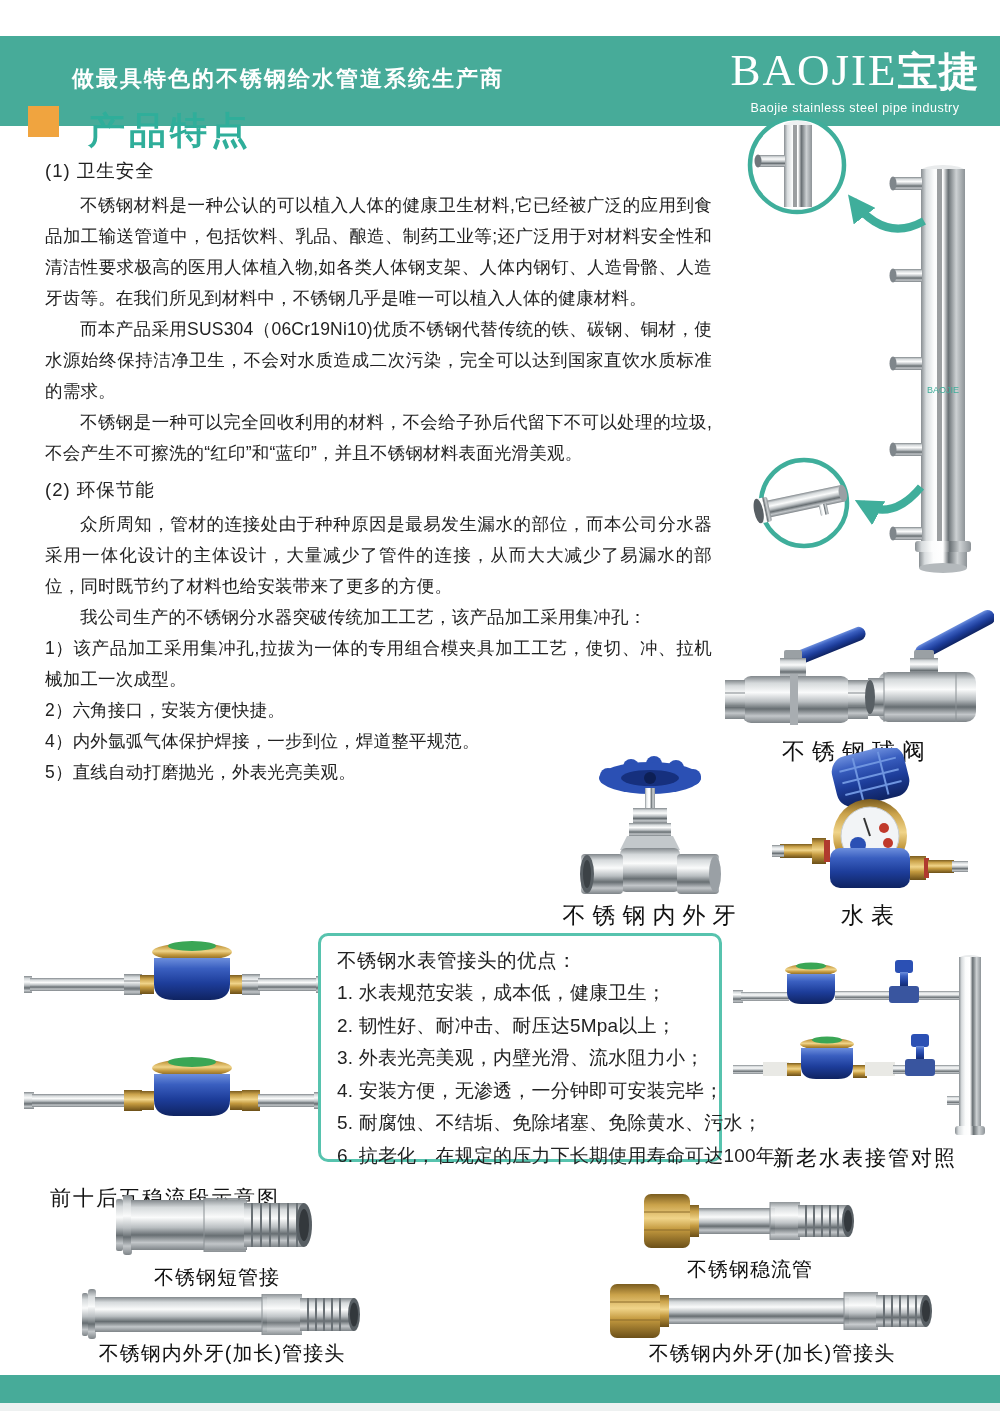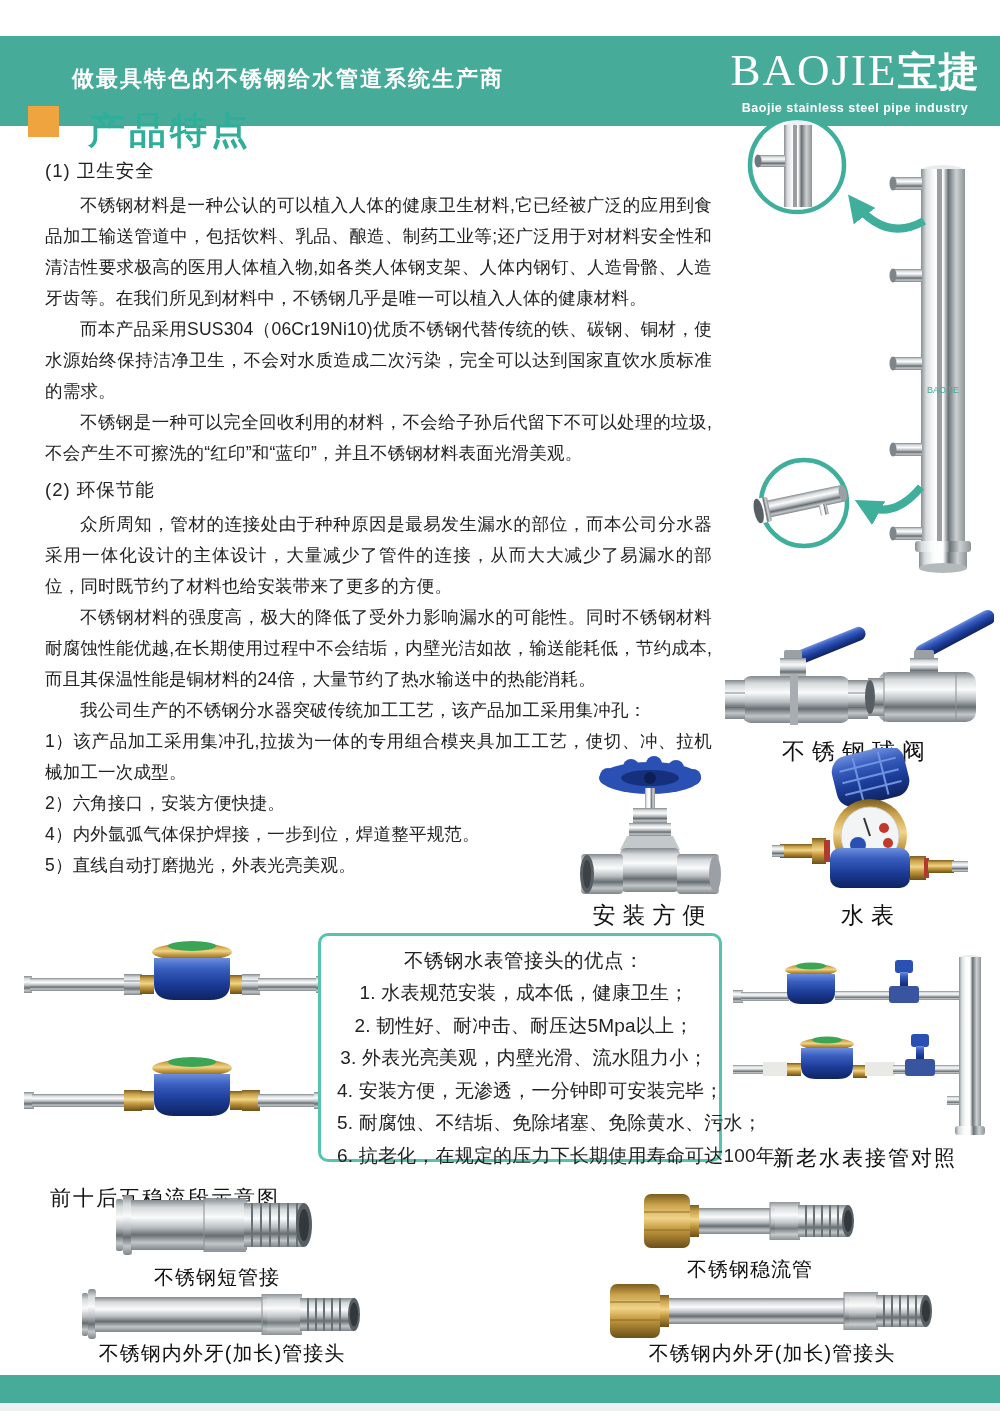--- a/index.html
+++ b/index.html
@@ -11,21 +11,21 @@
   body{font-family:"Liberation Sans","DejaVu Sans",sans-serif;color:var(--ink);}
   .page{position:relative;width:1000px;height:1411px;background:#fff;overflow:hidden;margin:0 auto;}
 
   
   .header{position:absolute;left:0;top:0;width:1000px;height:90px;background:var(--teal);margin-top:36px;}
   .slogan{position:absolute;left:72px;top:28px;color:#fff;font-size:22px;font-weight:bold;letter-spacing:2px;}
   .logo{position:absolute;right:20px;top:8px;width:250px;text-align:center;color:#fff;}
   .logo-line{display:flex;align-items:baseline;justify-content:center;}
   .logo-en{font-family:"Liberation Serif","DejaVu Serif",serif;font-size:45px;letter-spacing:2px;font-weight:400;}
   .logo-cn{font-size:40px;font-weight:bold;letter-spacing:1px;}
-  .logo-sub{font-size:12.5px;font-weight:bold;letter-spacing:.5px;margin-top:2px;}
+  .logo-sub{font-size:12.5px;font-weight:normal;letter-spacing:.5px;margin-top:2px;}
 
   
   .title-row{position:absolute;left:28px;top:106px;display:flex;}
   .title-square{width:31px;height:31px;background:var(--orange);display:inline-block;}
   .page-title{color:var(--title-teal);font-size:37px;font-weight:bold;letter-spacing:4px;margin-left:29px;}
 
   
   .content{position:absolute;left:45px;top:150px;width:667px;font-size:17.5px;line-height:31px;letter-spacing:.2px;text-align:justify;}
   .sec-h{font-size:18.5px;margin:5px 0 4px 0;letter-spacing:1px;text-align:left;}
   .para{text-indent:2em;}
@@ -53,21 +53,21 @@
   .cap-gate{left:560px;top:900px;width:185px;font-size:23px;letter-spacing:7px;}
   .cap-meter{left:772px;top:900px;width:198px;font-size:23px;letter-spacing:7px;}
   .cap-flow{left:20px;top:1184px;width:290px;font-size:21px;letter-spacing:2px;}
   .cap-comp{left:728px;top:1144px;width:274px;font-size:21px;letter-spacing:2px;}
   .cap-short{left:88px;top:1264px;width:258px;font-size:20px;letter-spacing:1px;}
   .cap-longL{left:58px;top:1340px;width:328px;font-size:20px;letter-spacing:1px;}
   .cap-stable{left:640px;top:1256px;width:220px;font-size:20px;letter-spacing:1px;}
   .cap-longR{left:598px;top:1340px;width:348px;font-size:20px;letter-spacing:1px;}
 
   
-  .adv-box{position:absolute;left:318px;top:933px;width:404px;height:229px;border:3px solid var(--box-border);border-radius:10px;background:#fff;padding:11px 8px 16px 16px;text-align:center;}
+  .adv-box{position:absolute;left:318px;top:933px;width:404px;height:229px;border:3px solid var(--box-border);border-radius:10px;background:#fff;padding:11px 8px 16px 16px;}
   .adv-title{font-size:19.5px;letter-spacing:.5px;margin-bottom:3px;}
   .adv-item{font-size:19px;line-height:32.5px;letter-spacing:.2px;white-space:nowrap;}
 
   
   .footer-bar{position:absolute;left:0;top:1375px;width:1000px;height:28px;background:var(--teal);}
   .footer-strip{position:absolute;left:0;top:1403px;width:1000px;height:8px;background:#eef1f1;}
 </style>
 </head>
 <body>
 
@@ -128,21 +128,20 @@
     <span class="page-title">产品特点</span>
   </div>
 
   <div class="content">
     <div class="sec-h">(1) 卫生安全</div>
     <p class="para">不锈钢材料是一种公认的可以植入人体的健康卫生材料,它已经被广泛的应用到食品加工输送管道中，包括饮料、乳品、酿造、制药工业等;还广泛用于对材料安全性和清洁性要求极高的医用人体植入物,如各类人体钢支架、人体内钢钉、人造骨骼、人造牙齿等。在我们所见到材料中，不锈钢几乎是唯一可以植入人体的健康材料。</p>
     <p class="para">而本产品采用SUS304（06Cr19Ni10)优质不锈钢代替传统的铁、碳钢、铜材，使水源始终保持洁净卫生，不会对水质造成二次污染，完全可以达到国家直饮水质标准的需求。</p>
     <p class="para">不锈钢是一种可以完全回收利用的材料，不会给子孙后代留下不可以处理的垃圾,不会产生不可擦洗的“红印”和“蓝印”，并且不锈钢材料表面光滑美观。</p>
     <div class="sec-h">(2) 环保节能</div>
     <p class="para">众所周知，管材的连接处由于种种原因是最易发生漏水的部位，而本公司分水器采用一体化设计的主体设计，大量减少了管件的连接，从而大大减少了易漏水的部位，同时既节约了材料也给安装带来了更多的方便。</p>
-    <p class="para">不锈钢材料的强度高，极大的降低了受外力影响漏水的可能性。同时不锈钢材料耐腐蚀性能优越,在长期使用过程中不会结垢，内壁光洁如故，输送能耗低，节约成本,而且其保温性能是铜材料的24倍，大量节约了热水输送中的热能消耗。</p>
     <p class="list-intro">我公司生产的不锈钢分水器突破传统加工工艺，该产品加工采用集冲孔：</p>
     <div class="list-item">1）该产品加工采用集冲孔,拉拔为一体的专用组合模夹具加工工艺，使切、冲、拉机械加工一次成型。</div>
     <div class="list-item">2）六角接口，安装方便快捷。</div>
     <div class="list-item">4）内外氩弧气体保护焊接，一步到位，焊道整平规范。</div>
     <div class="list-item">5）直线自动打磨抛光，外表光亮美观。</div>
   </div>
 
   <div class="img-wrap manifold">
     <svg viewBox="0 0 300 478">
 
@@ -234,21 +233,21 @@
       <rect x="53" y="73" width="42" height="13" fill="url(#steelH)"></rect>
       <polygon points="51,86 97,86 104,100 44,100" fill="#c3c8cb"></polygon>
       <rect x="44" y="98" width="60" height="44" rx="6" fill="url(#steelH)"></rect>
       <rect x="5" y="104" width="42" height="40" rx="4" fill="url(#steelH)"></rect>
       <ellipse cx="11" cy="124" rx="7" ry="19" fill="#585f64"></ellipse>
       <ellipse cx="11" cy="124" rx="4" ry="14" fill="#3c4246"></ellipse>
       <rect x="101" y="104" width="42" height="40" rx="4" fill="url(#steelH)"></rect>
       <ellipse cx="139" cy="124" rx="6" ry="18" fill="#9aa0a5"></ellipse>
     </svg>
   </div>
-  <div class="caption cap-gate">安装方便</div>
+  <div class="caption cap-gate">不锈钢内外牙</div>
 
   <div class="img-wrap watermeter">
     <svg viewBox="0 0 198 152">
       <g transform="rotate(-14 100 30)">
         <rect x="62" y="2" width="74" height="52" rx="16" fill="url(#blueG)"></rect>
         <line x1="70" y1="16" x2="128" y2="16" stroke="#6f95e0" stroke-width="2"></line>
         <line x1="70" y1="28" x2="128" y2="28" stroke="#6f95e0" stroke-width="2"></line>
         <line x1="70" y1="40" x2="128" y2="40" stroke="#6f95e0" stroke-width="2"></line>
         <line x1="86" y1="6" x2="86" y2="50" stroke="#6f95e0" stroke-width="2"></line>
         <line x1="112" y1="6" x2="112" y2="50" stroke="#6f95e0" stroke-width="2"></line>

